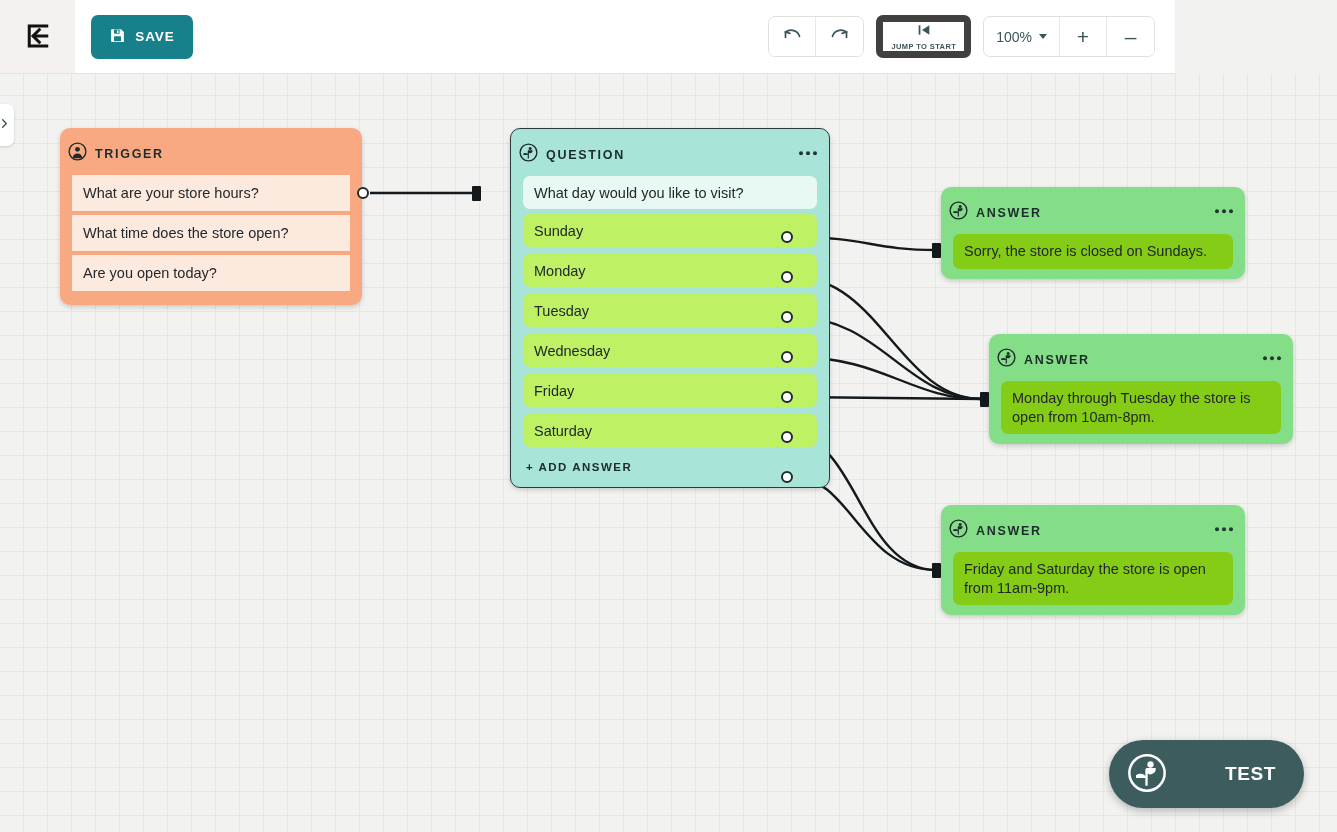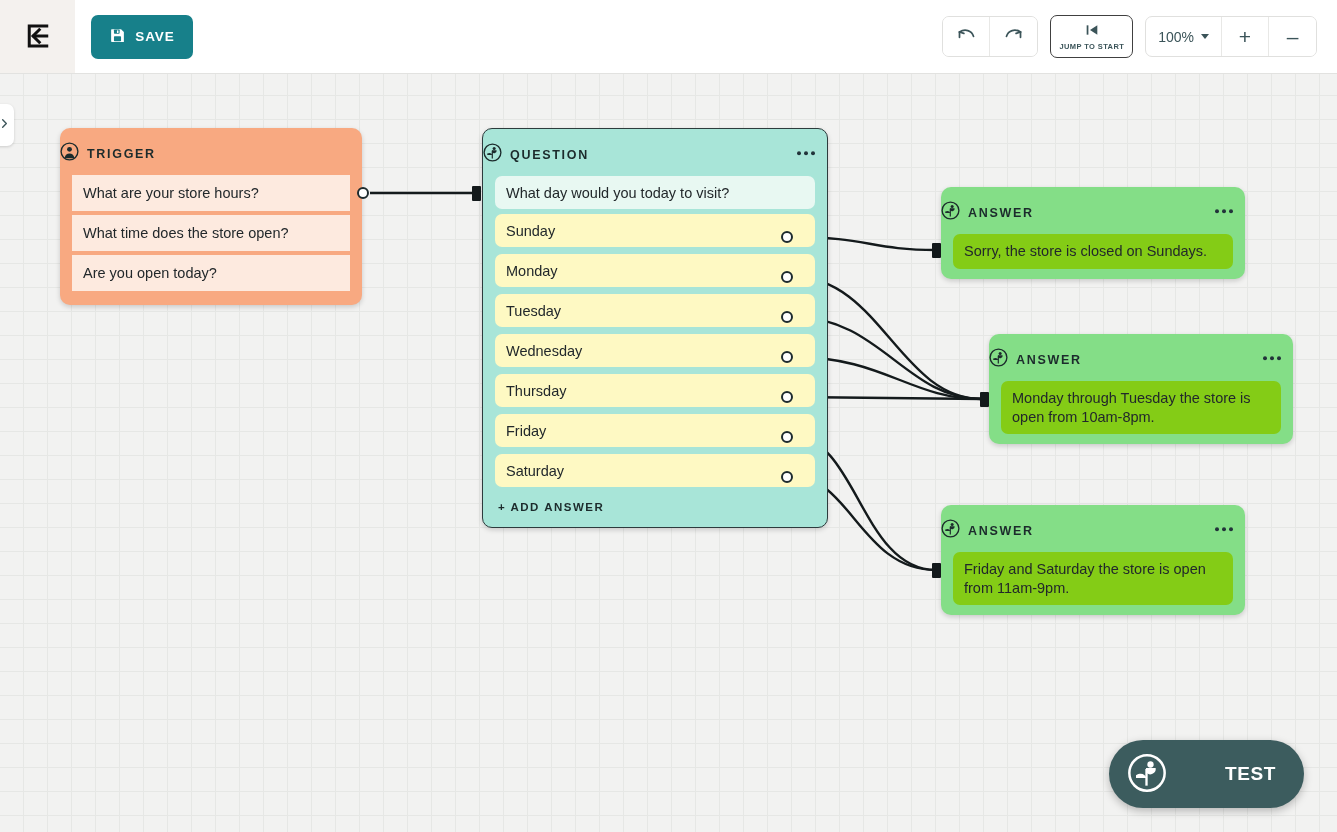--- a/index.html
+++ b/index.html
@@ -7,21 +7,21 @@
     margin: 0; padding: 0;
     width: 1337px; height: 832px;
     overflow: hidden;
     font-family: "Liberation Sans", sans-serif;
     background: #f2f2f1;
   }
   #app { position: relative; width: 1337px; height: 832px; }
 
   
   .topbar {
-    position: absolute; left: 0; top: 0; width: 1337px; height: 74px;
+    position: absolute; left: 0; top: 0; width: 1175px; height: 74px;
     background: #ffffff; border-bottom: 1px solid #e2e2e0;
     display: flex; align-items: center; z-index: 40; justify-content: space-between;
   }
   .topbar-left {
     width: 75px; height: 74px; background: #f4f1ee;
     display: flex; align-items: center; justify-content: center;
     flex: 0 0 75px; border-bottom: 1px solid #e2e2e0;
   }
   .exit-btn { width: 36px; height: 36px; display:flex; align-items:center; justify-content:center; cursor: pointer; }
 
@@ -43,21 +43,21 @@
     display: flex; align-items: stretch; height: 41px;
     border: 1px solid #e0e0de; border-radius: 7px; overflow: hidden; background: #fff;
   }
   .btn-group > .gbtn {
     width: 47px; display: flex; align-items: center; justify-content: center;
     cursor: pointer; background: #fff; border: none; color: #3b5459;
     border-right: 1px solid #e8e8e6;
   }
   .btn-group > .gbtn:last-child { border-right: none; }
   .jump-btn {
-    height: 43px; min-width: 68px; border: 1px solid #404040; border-radius: 7px;
+    height: 43px; min-width: 68px; border: 7px solid #404040; border-radius: 7px;
     background: #fff; display: flex; flex-direction: column; align-items: center;
     justify-content: center; gap: 1px; cursor: pointer; padding: 0 8px;
   }
   .jump-label { font-size: 7.5px; font-weight: bold; letter-spacing: 0.4px; color: #3b5459; }
   .zoom-val {
     display: flex; align-items: center; gap: 7px; padding: 0 12px;
     font-size: 14px; color: #3b5459; cursor: pointer; border-right: 1px solid #e8e8e6;
   }
   .caret { width: 0; height: 0; border-left: 4.5px solid transparent; border-right: 4.5px solid transparent; border-top: 5.5px solid #3b5459; }
   .plusminus { font-size: 21px; color: #3b5459; line-height: 1; }
@@ -84,21 +84,21 @@
   }
 
   
   .node {
     position: absolute; border-radius: 10px;
     box-shadow: 0 2px 5px rgba(0,0,0,0.17);
     z-index: 10;
   }
   .node-head {
     display: flex; align-items: center; gap: 8px;
-    padding: 14px 14px 10px 0; position: relative;
+    padding: 14px 14px 10px 8px; position: relative;
   }
   .node-title { font-size: 12.5px; font-weight: bold; letter-spacing: 1.7px; color: #1c2b2c; }
   .dots {
     position: absolute; right: 12px; top: 50%; transform: translateY(-45%);
     display: flex; gap: 3px; cursor: pointer;
   }
   .dots i { width: 4px; height: 4px; border-radius: 50%; background: #22333a; display:block; }
   .node-body { padding: 0 12px 10px 12px; display: flex; flex-direction: column; }
   .add-link {
     font-size: 11.5px; font-weight: bold; letter-spacing: 1.5px;
@@ -108,30 +108,30 @@
   
   .node-trigger { left: 60px; top: 54px; width: 302px; background: #f8a981; }
   .trig-item {
     background: #fdeadf; border-radius: 0; height: 36px;
     display: flex; align-items: center; padding: 0 11px;
     font-size: 14.5px; color: #22282b; margin-bottom: 4px; cursor: pointer;
   }
 
   
   .node-question {
-    left: 482px; top: 54px; width: 346px; background: #a8e5d8;
+    left: 510px; top: 54px; width: 320px; background: #a8e5d8;
     border: 1px solid #2d3b3d;
   }
   .q-prompt {
     background: #e8f8f2; border-radius: 7px; min-height: 33px;
     display: flex; align-items: center; padding: 0 11px;
     font-size: 14.5px; color: #22282b; margin-bottom: 5px; cursor: pointer;
   }
   .q-opt {
-    background: #fef9c3; border-radius: 7px; height: 33px;
+    background: #bef264; border-radius: 7px; height: 33px;
     display: flex; align-items: center; padding: 4px 11px;
     font-size: 14.5px; color: #22282b; margin-bottom: 7px; cursor: pointer;
     position: relative;
   }
 
   
   .node-answer { width: 304px; background: #84de87; }
   .ans-text {
     background: #84cc16; border-radius: 7px;
     padding: 8px 11px; font-size: 14.5px; color: #22282b;
@@ -301,26 +301,25 @@
           </svg>
         </span>
         <span class="node-title">QUESTION</span>
         <span class="dots">
             <i></i>
             <i></i>
             <i></i>
           </span>
       </div>
       <div class="node-body">
-        <div class="q-prompt">What day would you today to visit?</div>
+        <div class="q-prompt">What day would you like to visit?</div>
         <div class="q-opt">Sunday</div>
         <div class="q-opt">Monday</div>
         <div class="q-opt">Tuesday</div>
         <div class="q-opt">Wednesday</div>
-        <div class="q-opt">Thursday</div>
         <div class="q-opt">Friday</div>
         <div class="q-opt">Saturday</div>
         <div class="add-link">+ ADD ANSWER</div>
       </div>
     </div>
     <div class="port-in" style="left:472px; top:112px;"></div>
     <div class="port-out" style="left:781px; top:157px;"></div>
     <div class="port-out" style="left:781px; top:197px;"></div>
     <div class="port-out" style="left:781px; top:237px;"></div>
     <div class="port-out" style="left:781px; top:277px;"></div>

